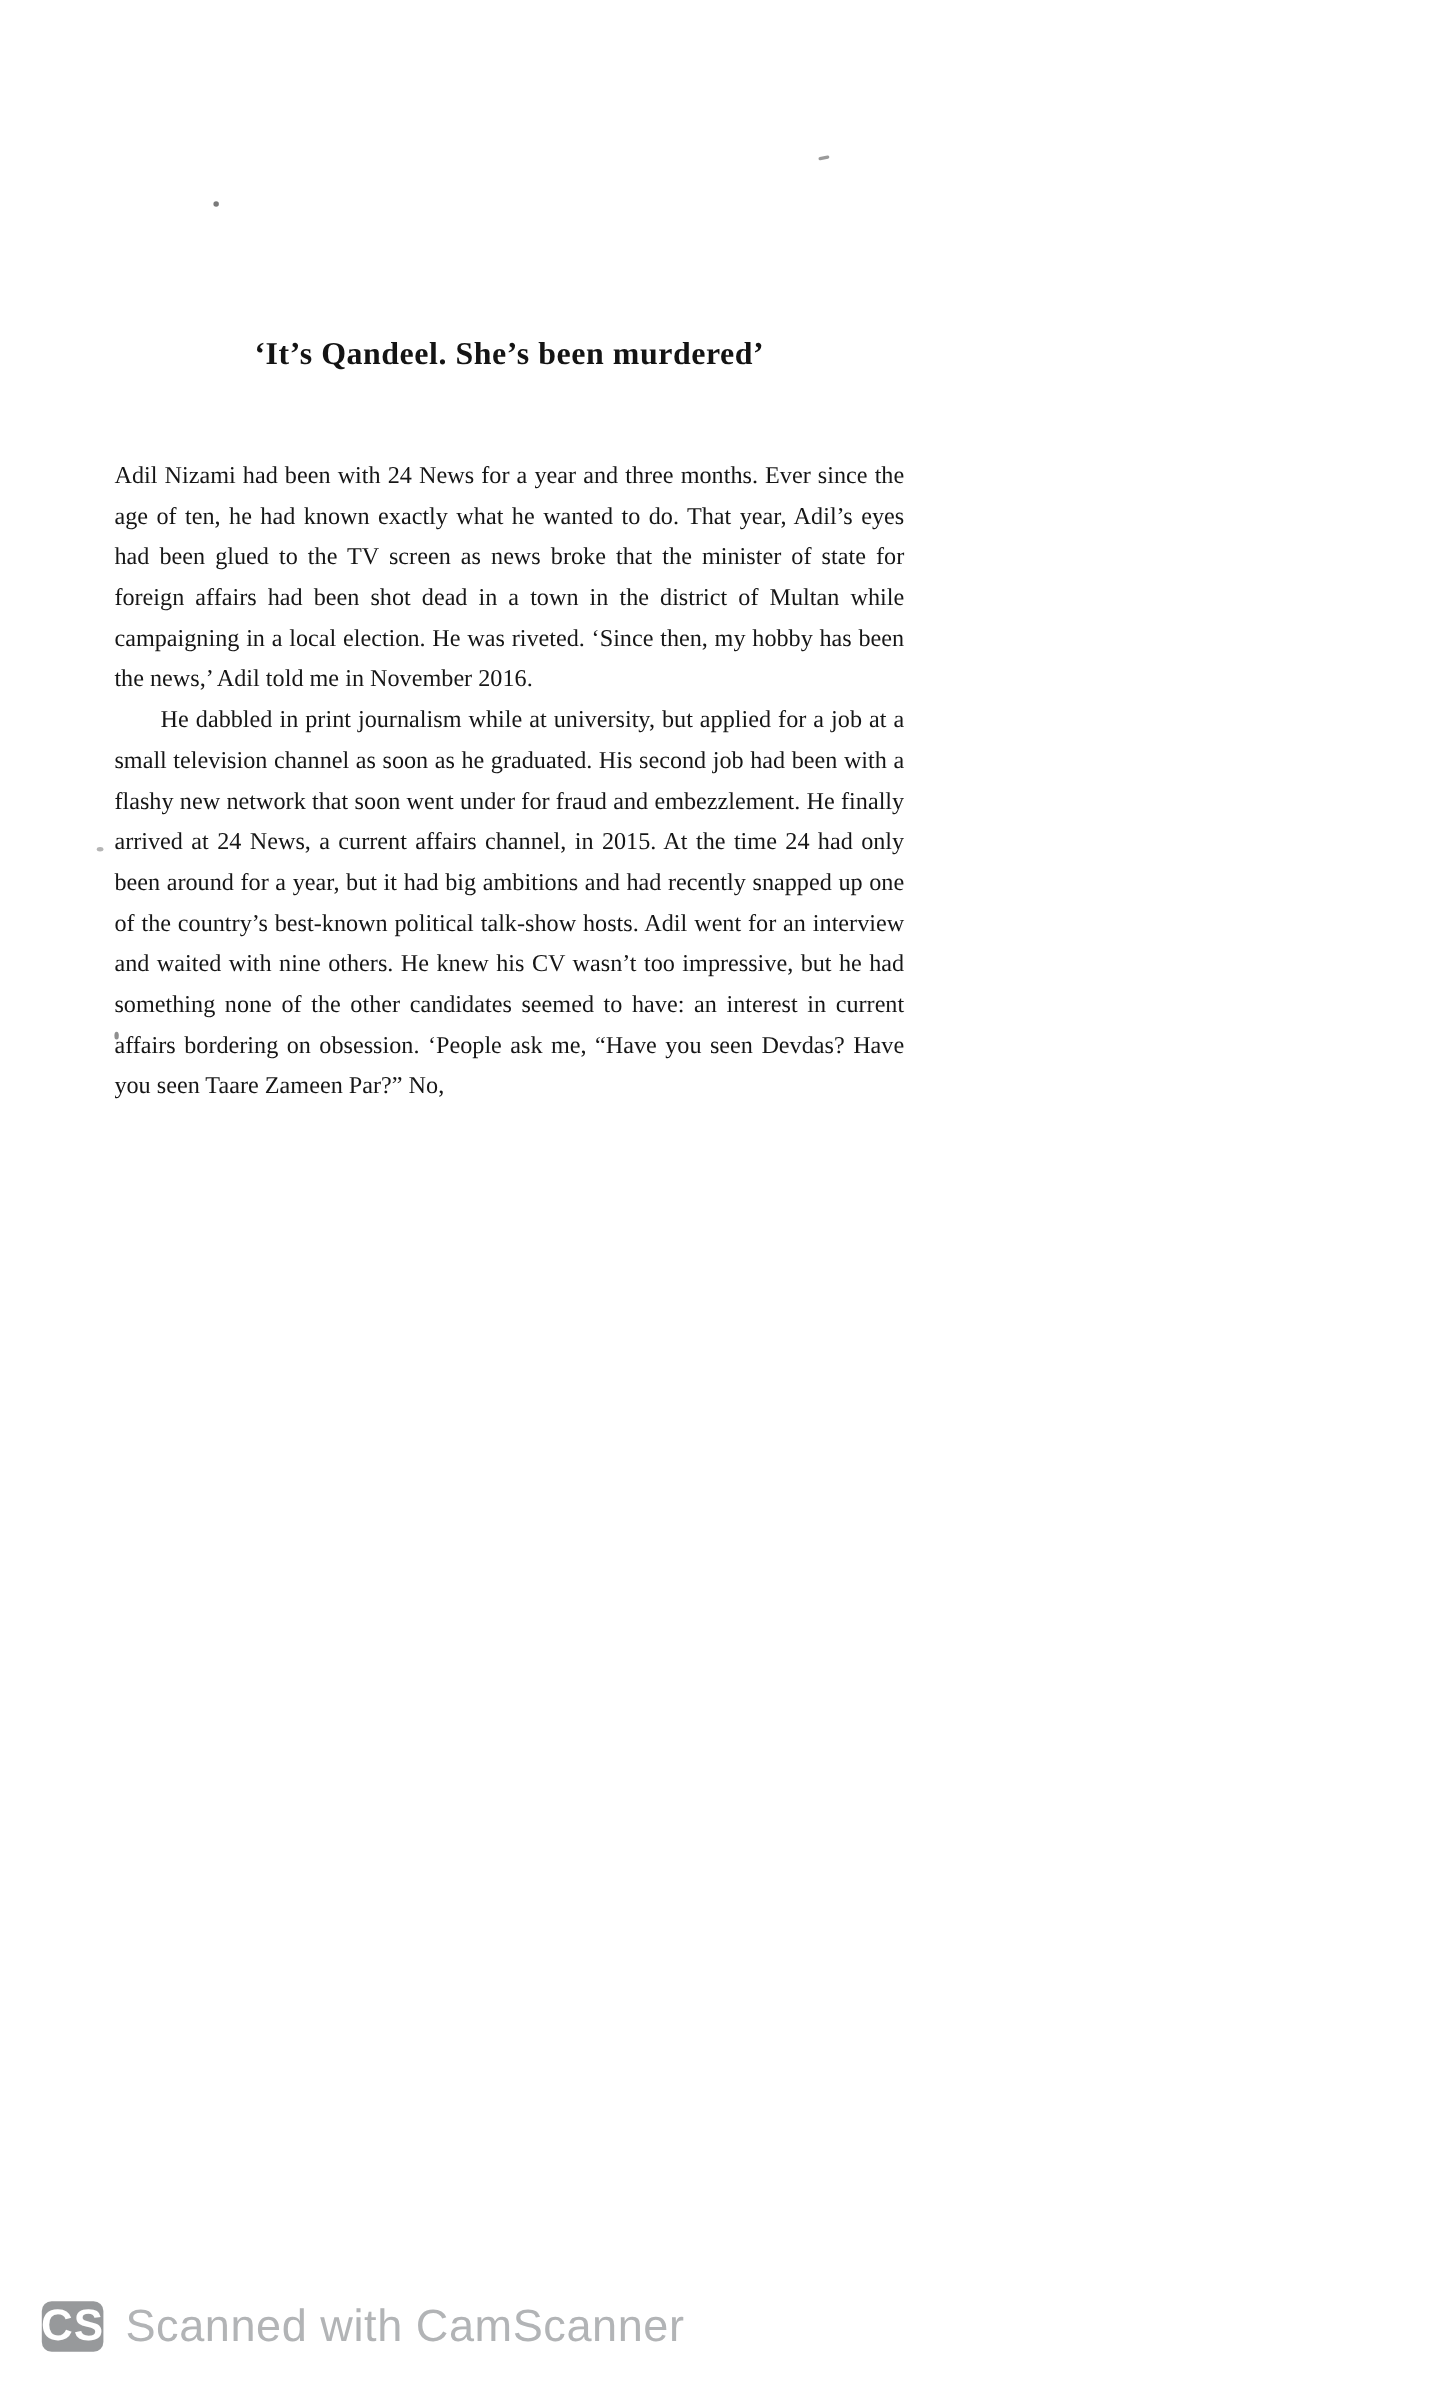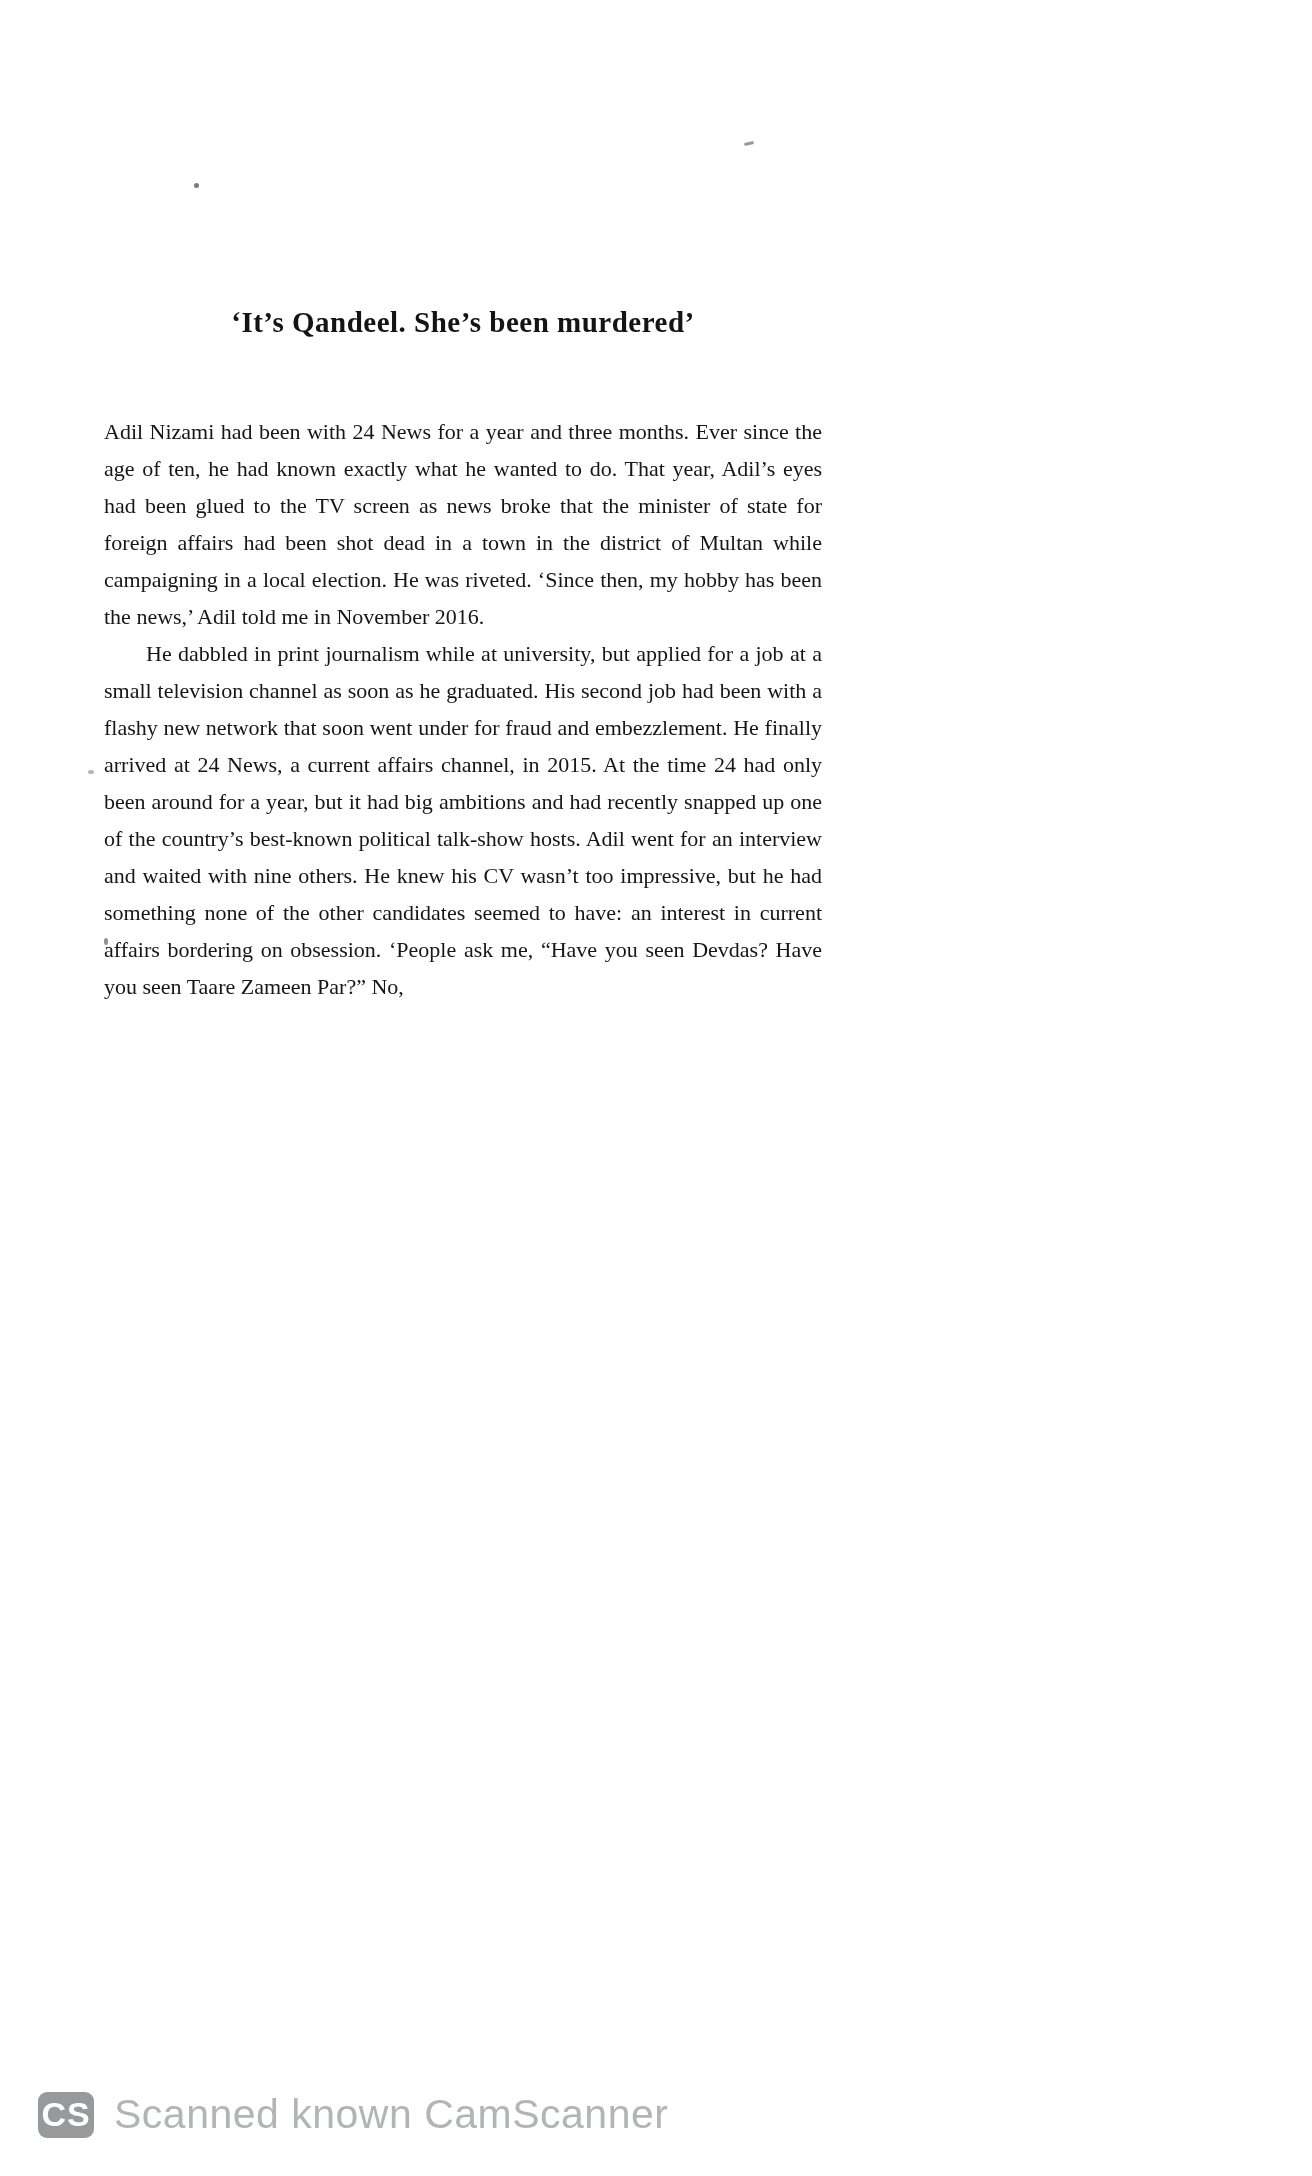--- a/index.html
+++ b/index.html
@@ -67,21 +67,21 @@
     gap: 20px;
   }
   .cs-badge {
     width: 56px;
     height: 46px;
     background: #97999b;
     border-radius: 9px;
     color: #ffffff;
     font-family: "Liberation Sans", sans-serif;
     font-weight: 700;
-    font-size: 34px;
+    font-size: 40px;
     display: flex;
     align-items: center;
     justify-content: center;
     letter-spacing: 1px;
   }
   .watermark-text {
     font-family: "Liberation Sans", sans-serif;
     font-size: 41px;
     color: #b2b4b6;
     letter-spacing: 0.5px;
@@ -103,16 +103,16 @@
 
     <div class="body-text">
       <p class="para">Adil Nizami had been with 24 News for a year and three months. Ever since the age of ten, he had known exactly what he wanted to do. That year, Adil’s eyes had been glued to the TV screen as news broke that the minister of state for foreign affairs had been shot dead in a town in the district of Multan while campaigning in a local election. He was riveted. ‘Since then, my hobby has been the news,’ Adil told me in November 2016.</p>
       <p class="para"><span>He dabbled in print journalism while at university, but applied for a job at a small television channel as soon as he graduated. His second job had been with a flashy new network that soon went under for fraud and embezzlement. He finally arrived at 24 News, a current affairs channel, in 2015. At the time 24 had only been around for a year, but it had big ambitions and had recently snapped up one of the country’s best-known political talk-show hosts. Adil went for an interview and waited with nine others. He knew his CV wasn’t too impressive, but he had something none of the other candidates seemed to have: an interest in current affairs bordering on obsession. ‘People ask me, “Have you seen </span><span class="ital">Devdas</span><span>? Have you seen </span><span class="ital">Taare Zameen Par</span><span>?” No,</span></p>
     </div>
 
   </div>
 
   <div class="footer">
     <div class="cs-badge">CS</div>
-    <div class="watermark-text">Scanned known CamScanner</div>
+    <div class="watermark-text">Scanned with CamScanner</div>
   </div>
 
 </div>
 
 </body></html>

